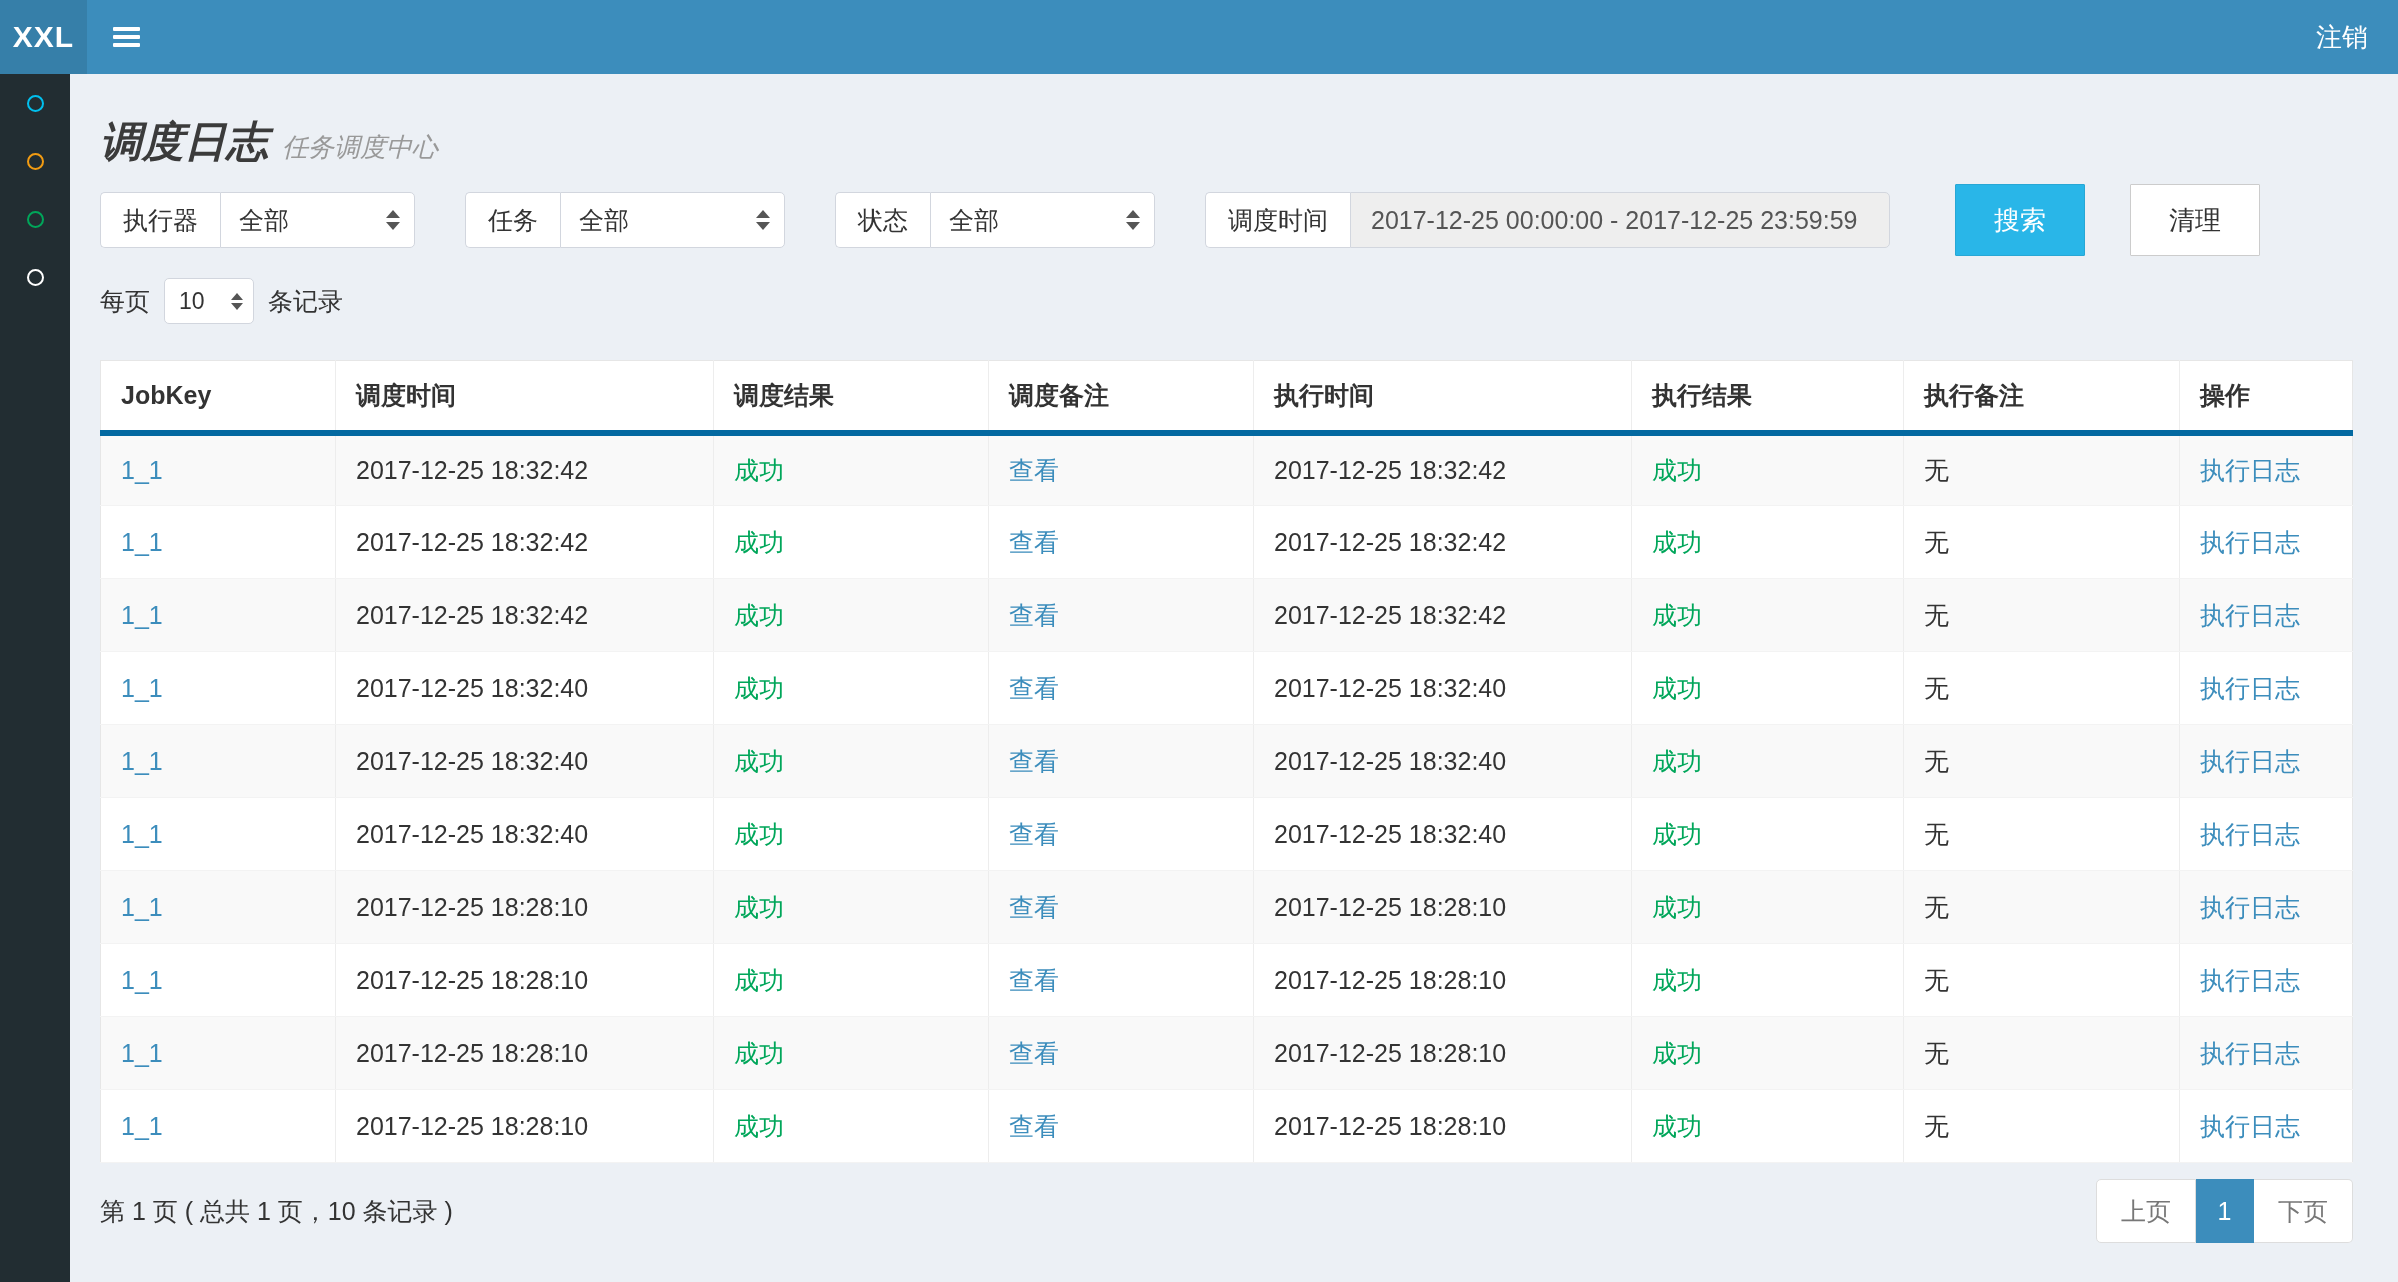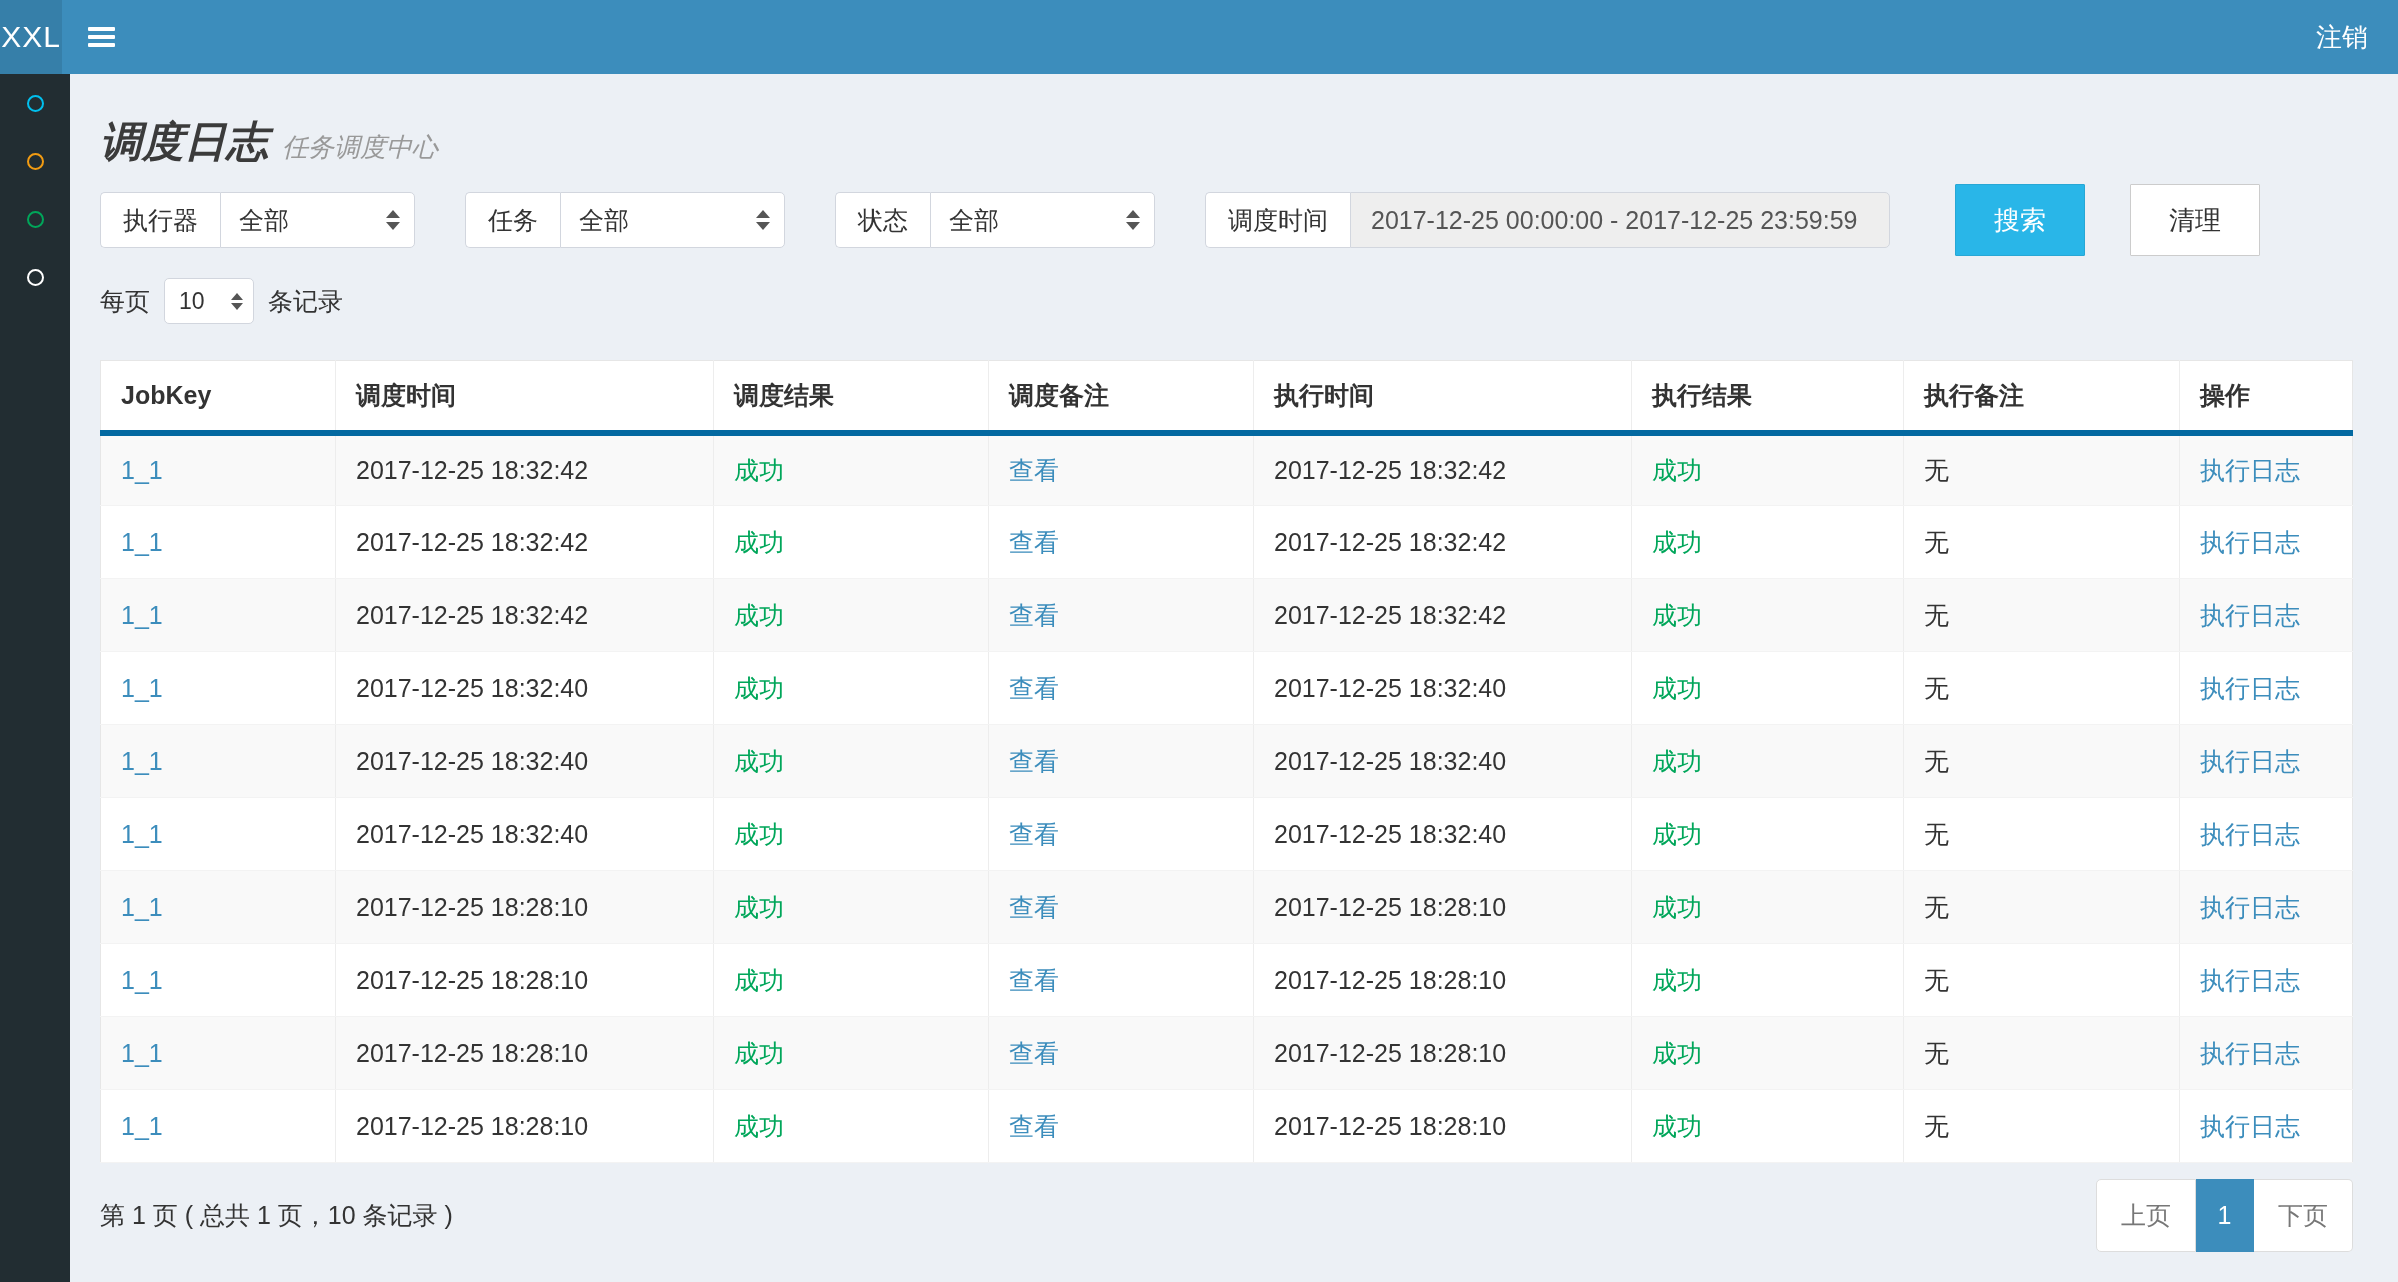--- a/index.html
+++ b/index.html
@@ -10,23 +10,23 @@
     overflow:hidden;
     color:#333;
   }
   
   .navbar {
     height:74px;
     background:var(--navbar-bg,#3c8dbc);
     display:flex; align-items:stretch;
   }
   .logo {
-    width:62px; background:var(--logo-bg,#367fa9);
+    width:87px; background:var(--logo-bg,#367fa9);
     display:flex; align-items:center; justify-content:center;
-    color:#fff; font-weight:normal; font-size:30px; letter-spacing:1px;
+    color:#fff; font-weight:bold; font-size:30px; letter-spacing:1px;
     cursor:pointer;
   }
   .hamburger {
     width:78px; display:flex; align-items:center; justify-content:center;
     cursor:pointer;
   }
   .bars i { display:block; width:27px; height:4px; background:#fff; border-radius:1px; margin:4px 0; }
   .logout {
     margin-left:auto; display:flex; align-items:center;
     padding:0 30px; color:#fff; font-size:26px; cursor:pointer; text-decoration:none;
@@ -103,21 +103,21 @@
   tbody tr:nth-child(odd) { background:#f9f9f9; }
   .link { color:var(--link,#3c8dbc); text-decoration:none; cursor:pointer; }
   .success { color:var(--success,#00a65a); }
   
   .footer-row {
     display:flex; align-items:center; justify-content:space-between;
     margin-top:16px; font-size:25px; color:#333;
   }
   .pagination { display:flex; }
   .page-btn {
-    height:73px; min-width:90px; padding:0 24px;
+    height:64px; min-width:90px; padding:0 24px;
     display:flex; align-items:center; justify-content:center;
     background:#fff; border:1px solid #ddd; color:#777;
     font-size:25px; cursor:pointer; text-decoration:none;
   }
   .page-btn.prev { border-radius:5px 0 0 5px; }
   .page-btn.next { border-radius:0 5px 5px 0; border-left:0; }
   .page-btn.current {
     background:var(--pagination-active,#3c8dbc);
     border-color:var(--pagination-active,#3c8dbc);
     color:#fff; border-left:0; min-width:58px; padding:0;

